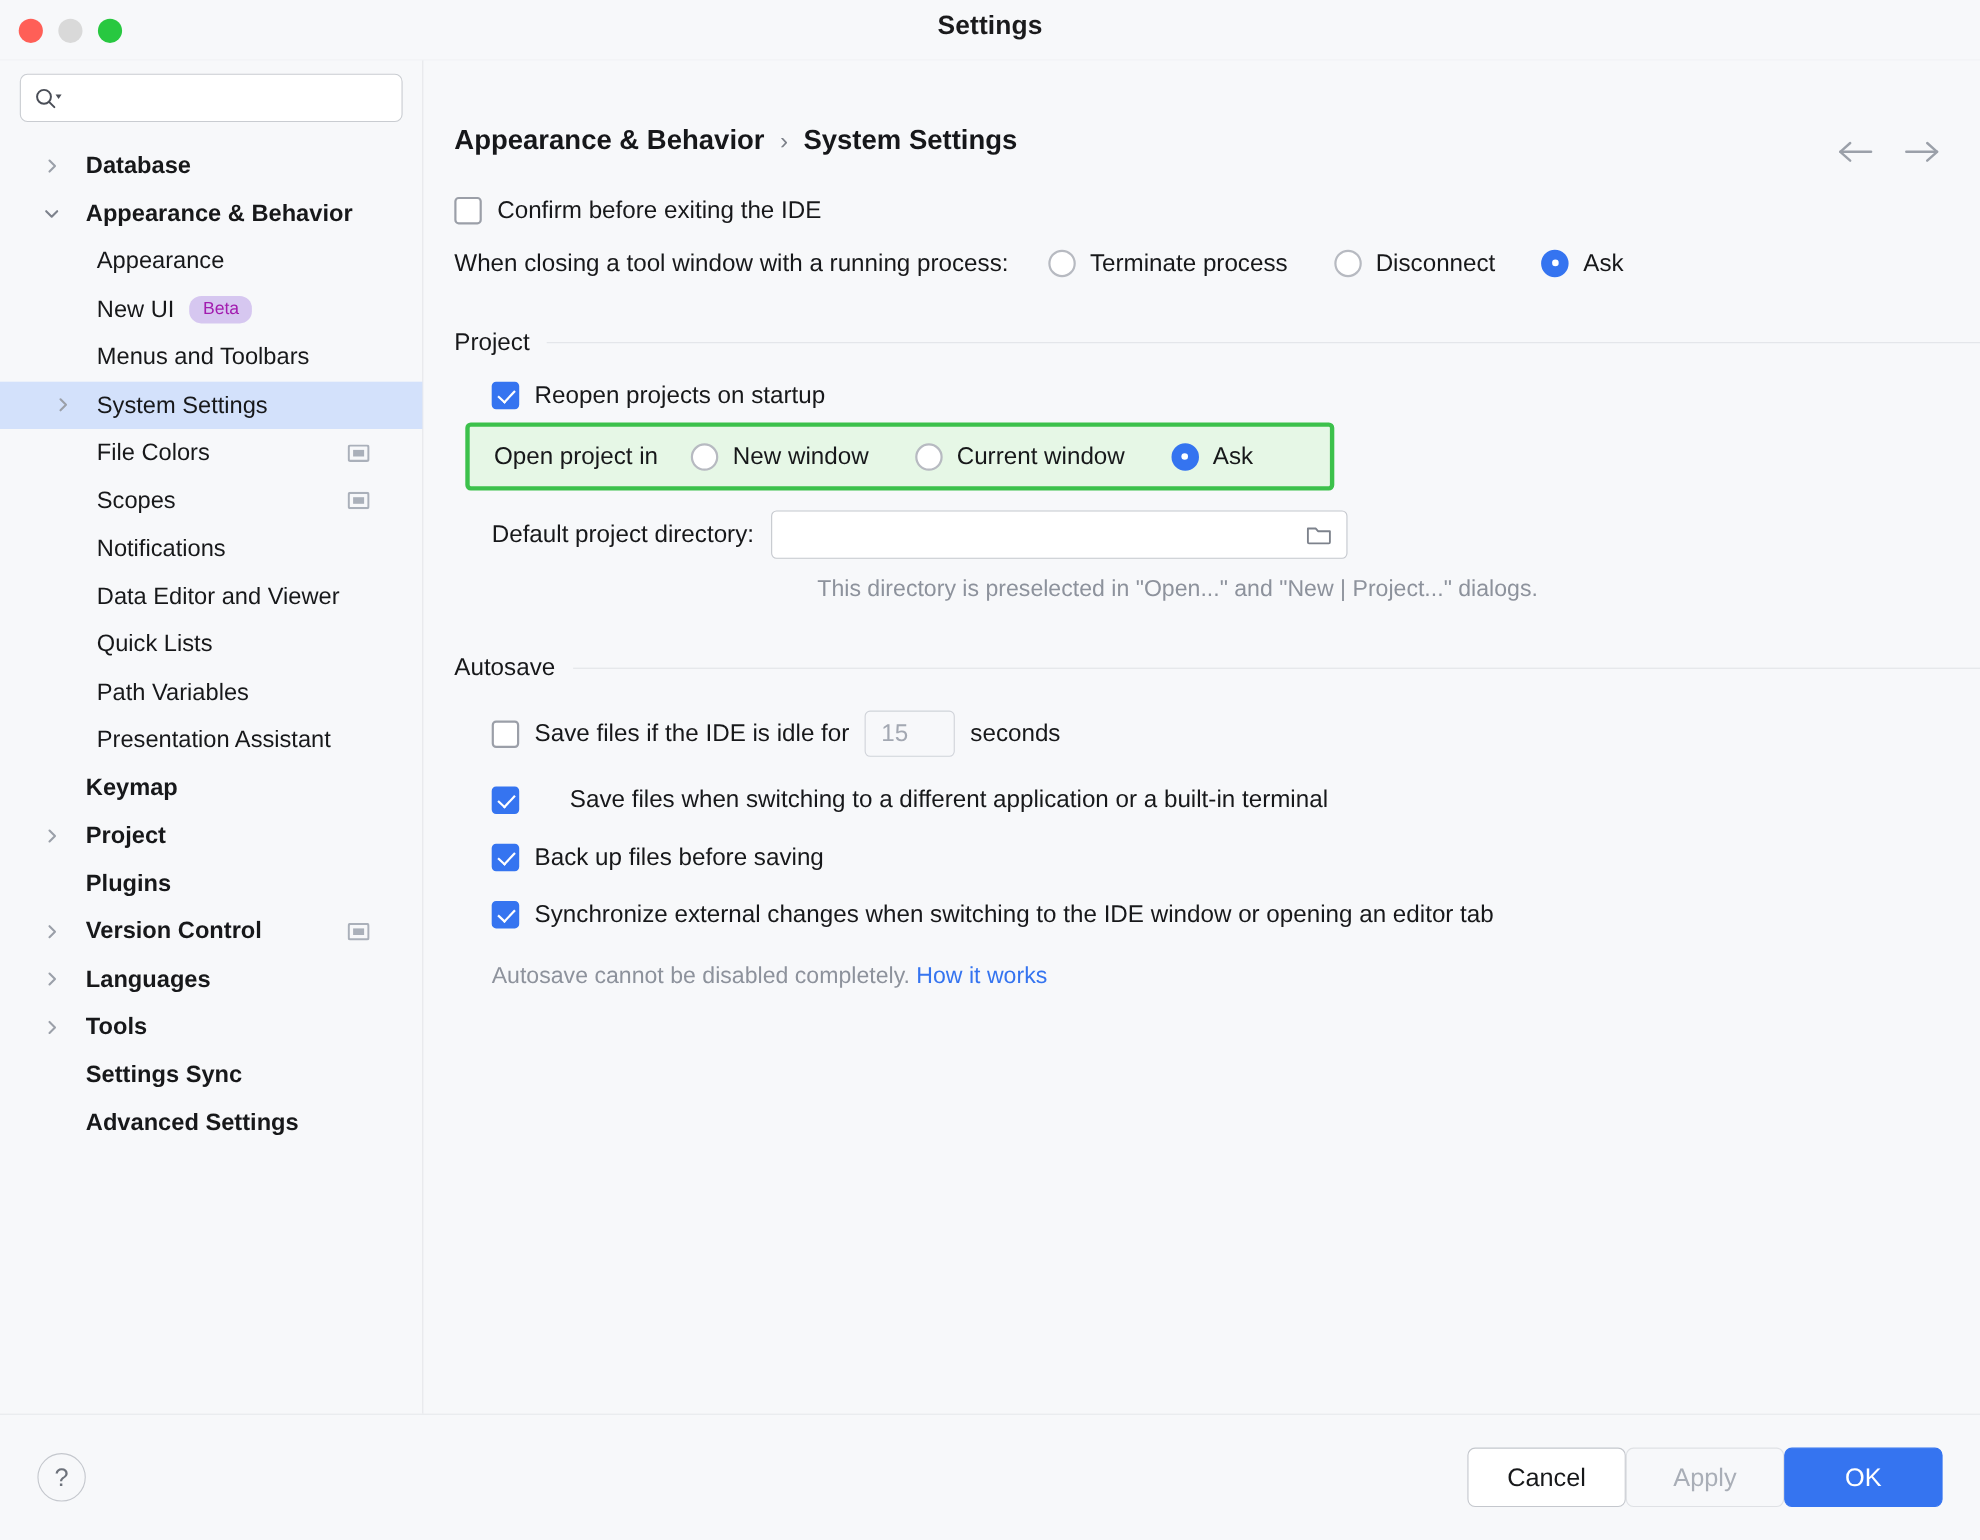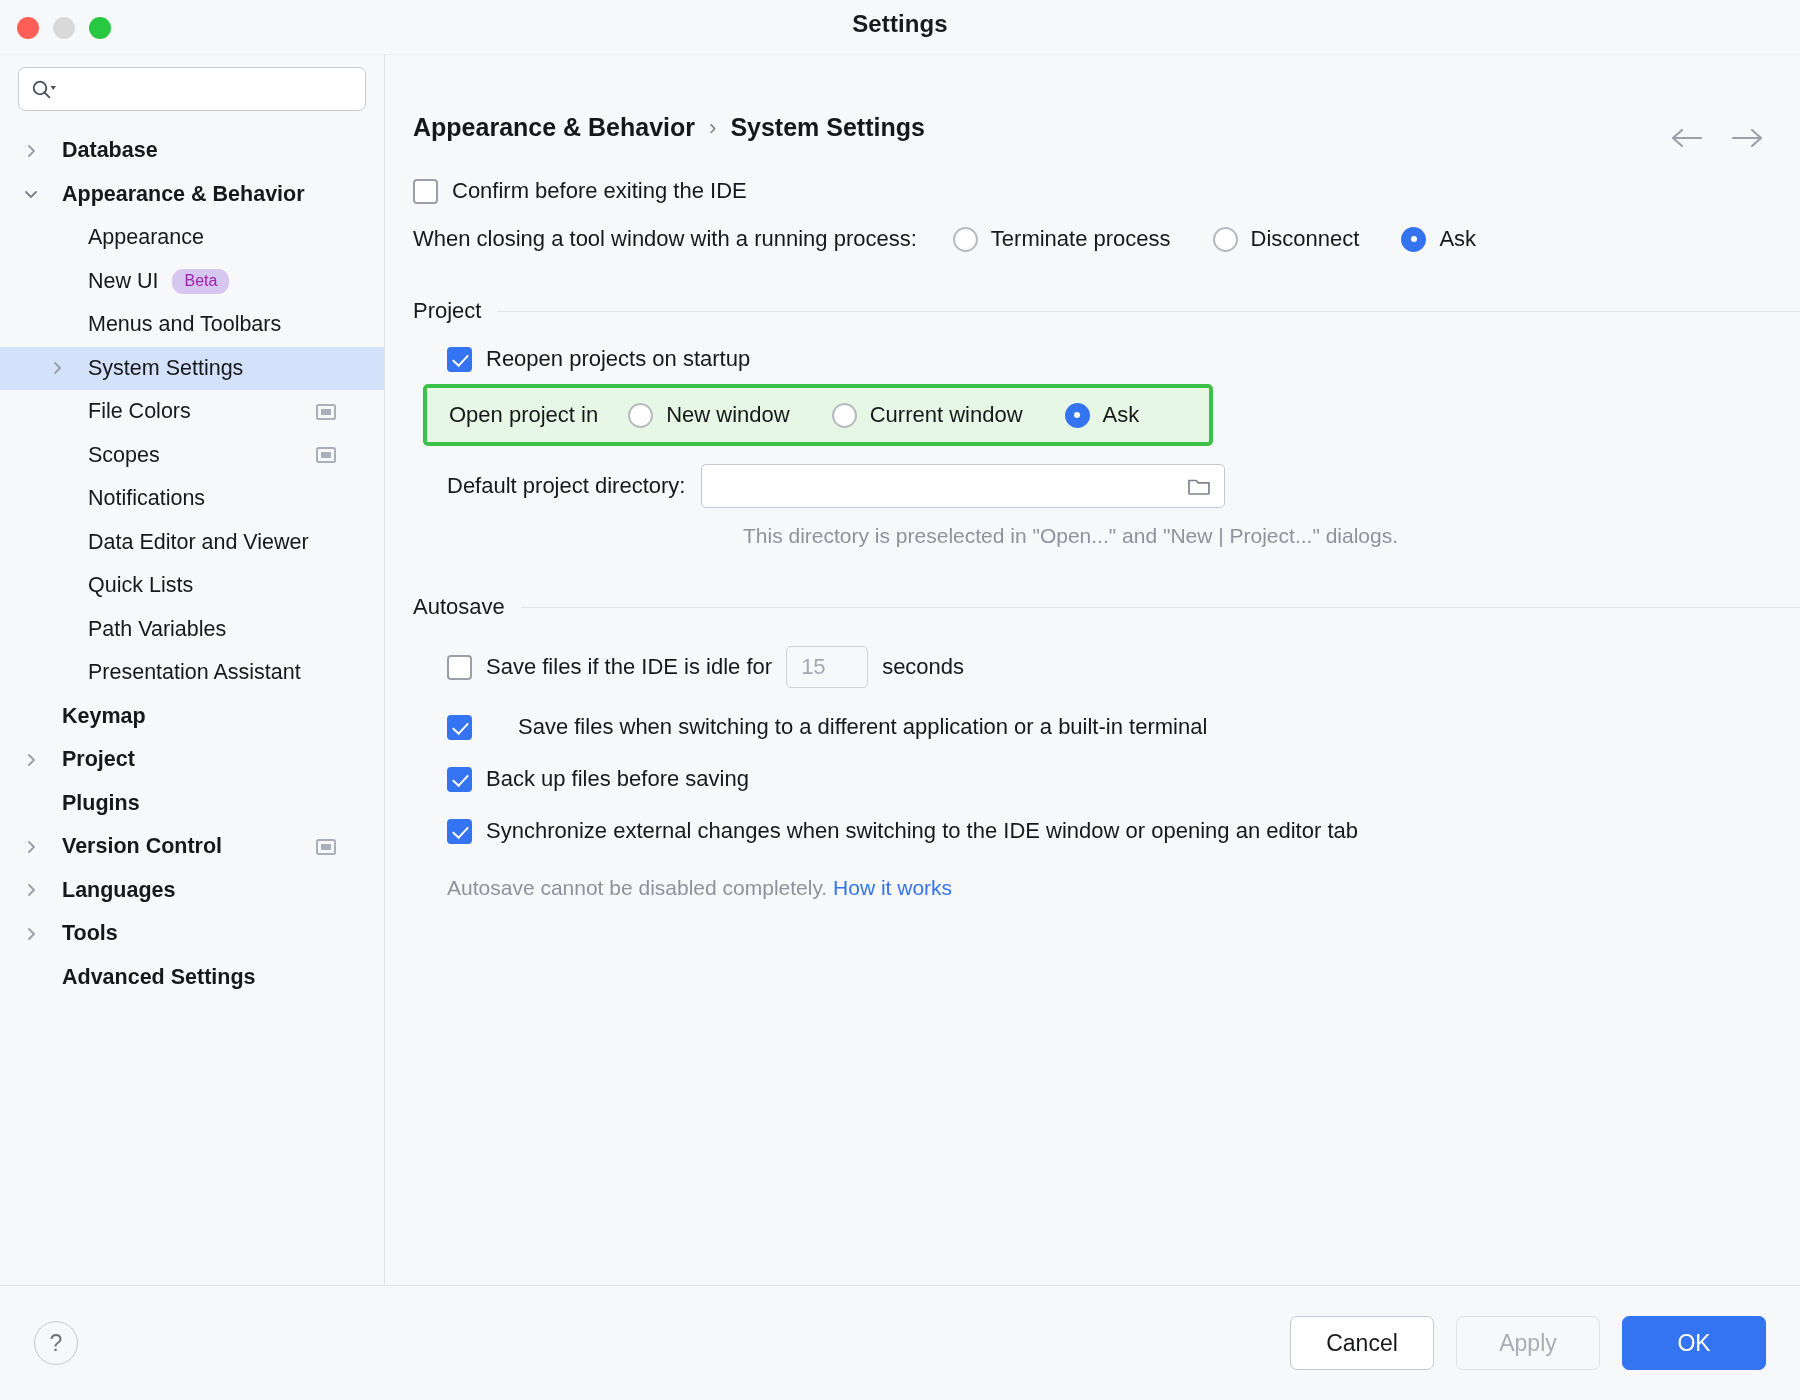--- a/index.html
+++ b/index.html
@@ -69,21 +69,21 @@
     flex: 1; color: #1a1a1c; padding-left: 6px;
   }
 
   .tree { padding-top: 2px; }
   .tree-row {
     height: 43.5px;
     display: flex; align-items: center;
     font-size: 21.5px;
     color: #17181a;
     position: relative;
-    padding-left: 0;
+    padding-left: 16px;
   }
   .tree-row.selected { background: #d3e1fb; }
   .arrow-slot { width: 62px; flex: 0 0 62px; display: flex; align-items: center; justify-content: center; }
   .chev { width: 16px; height: 16px; display:block; }
   .tree-label { white-space: nowrap; }
   .tree-row.group > .tree-label { font-weight: bold; }
   .tree-row.child { padding-left: 26px; }
   .badge-beta {
     display: inline-block;
     margin-left: 14px;
@@ -224,21 +224,20 @@
     border: 1px solid #c4c7cd; background: #f7f8fa;
     display: flex; align-items: center; justify-content: center;
     font-size: 23px; color: #6d727b;
   }
   .footer-spacer { flex: 1 1 auto; }
   .btn {
     height: 54px; min-width: 144px;
     border-radius: 7px;
     font-size: 23px;
     display: flex; align-items: center; justify-content: center;
-    margin-left: 22px;
     font-family: "Liberation Sans", sans-serif;
   }
   .btn.secondary { background: #fff; border: 1px solid #c4c7cd; color: #17181a; }
   .btn.disabled { background: #f7f8fa; border: 1px solid #dfe1e5; color: #a9aeb7; }
   .btn.primary { background: #3574f0; border: 1px solid #3574f0; color: #fff; }
 </style>
 </head>
 <body>
 
 <div class="window">
@@ -381,20 +380,24 @@
             </span>
             <span class="tree-label">Languages</span>
           </div>
           <div class="tree-row group">
             <span class="arrow-slot">
               <svg class="chev" viewBox="0 0 16 16" width="16" height="16">
                 <polyline points="6,3 11,8 6,13" fill="none" stroke="#9ba0a9" stroke-width="1.9" stroke-linecap="round" stroke-linejoin="round"></polyline>
               </svg>
             </span>
             <span class="tree-label">Tools</span>
+          </div>
+          <div class="tree-row group">
+            <span class="arrow-slot"></span>
+            <span class="tree-label">Settings Sync</span>
           </div>
           <div class="tree-row group">
             <span class="arrow-slot"></span>
             <span class="tree-label">Advanced Settings</span>
           </div>
         </div>
     </div>
 
     <div class="main">
 

